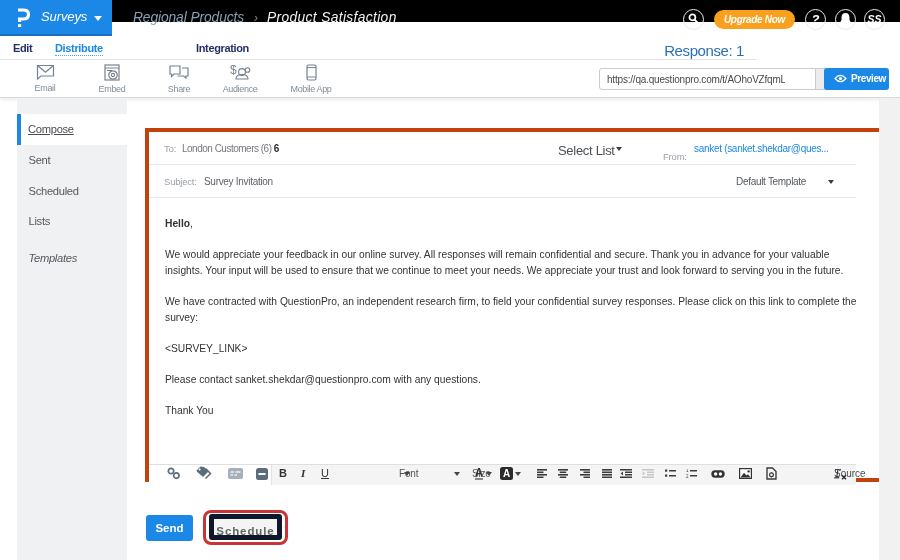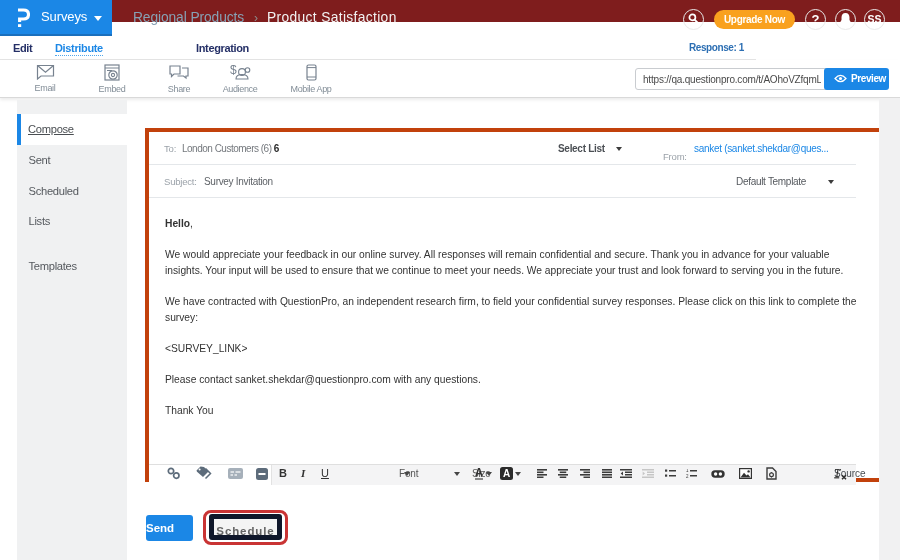--- a/index.html
+++ b/index.html
@@ -2,52 +2,52 @@
 <html><head>
 <meta charset="utf-8">
 <style>
 * { margin:0; padding:0; box-sizing:border-box; }
 html,body { width:900px; height:560px; overflow:hidden; background:#fff;
   font-family:"Liberation Sans", sans-serif; }
 #stage { position:relative; width:900px; height:560px; }
 .abs { position:absolute; }
 
 
-#topbar { position:absolute; left:0; top:0; width:900px; height:22px; background:#7f1d1d; }
+#topbar { position:absolute; left:0; top:0; width:900px; height:22px; background:#000000;font-style:italic; }
 #logo-box { position:absolute; left:0; top:0; width:112px; height:36px; background:#1b87e6;
   border-bottom:2px solid #1a6fbd; }
 #surveys-txt { position:absolute; left:41px; top:8.5px; color:#fff; font-size:13px; letter-spacing:-0.1px; }
 .caret-w { display:inline-block; width:0; height:0; border-left:4.5px solid transparent;
   border-right:4.5px solid transparent; border-top:5.5px solid #fff; }
 #crumb { position:absolute; left:133px; top:10px; font-size:13.8px; color:#87a1b4; letter-spacing:-0.1px;}
 #crumb .sep { color:#8d8d8d; font-size:12px; margin:0 9px 0 10px; }
 #crumb .cur { color:#f2f2f2; letter-spacing:0.35px; }
 .hdr-circle { position:absolute; top:8.5px; width:21px; height:21px; border:1.4px solid #e9e9e9;
   border-radius:50%; color:#fff; text-align:center; }
 #upgrade { position:absolute; left:714px; top:9.5px; width:81px; height:19.5px; background:#f9a11e;
   border-radius:10px; color:#fff; font-weight:bold; font-size:10px; text-align:center;
   line-height:19.5px; letter-spacing:-0.3px; }
 
 
 #tabrow { position:absolute; left:0; top:36px; width:756px; height:24px; background:#fff;
   border-bottom:1px solid #e4e4e4; }
 .tab { position:absolute; top:5.5px; font-size:11px; letter-spacing:-0.35px; color:#242f66;
   font-weight:bold; }
 .tab.active { color:#1b87e6; border-bottom:1px dotted #51a7ec; padding-bottom:1px; }
-#resp { position:absolute; right:12px; top:6px; font-size:10px; color:#2d6fb3; letter-spacing:-0.4px;
-  font-weight:bold; }
+#resp { position:absolute; right:12px; top:6px; font-size:15px; color:#2d6fb3; letter-spacing:-0.4px;
+  font-weight:normal; }
 
 
 #toolrow { position:absolute; left:0; top:60px; width:900px; height:38px; background:#fff;
   border-bottom:1px solid #d9d9d9; box-shadow:0 2px 3px rgba(0,0,0,0.08); }
 .dist-item { position:absolute; top:4px; text-align:center; color:#828d97; font-size:9px;
   letter-spacing:-0.35px; white-space:nowrap; }
 .dist-item svg { display:block; margin:0 auto 3px auto; }
 #urlbox { position:absolute; left:599px; top:8px; width:244px; height:22px; border:1px solid #c9ccd0;
-  border-radius:3px; background:#fff;margin-left:36px; }
+  border-radius:3px; background:#fff; }
 #urltext { position:absolute; left:7px; top:4.5px; font-size:10px; color:#4a4a4a; letter-spacing:-0.2px;
   white-space:nowrap; overflow:hidden; width:178px; }
 #urlpen { position:absolute; right:0; top:0; width:27px; height:20px; border-left:1px solid #c9ccd0;
   background:#ececec; border-radius:0 3px 3px 0; text-align:center; padding-top:4px; }
 #preview { position:absolute; left:824px; top:8px; width:65px; height:22px; background:#1b87e6;
   border-radius:3px; color:#fff; font-size:10px; font-weight:bold; text-align:left;
   padding-left:10px; line-height:22px; letter-spacing:-0.4px; }
 
 
 #sidebar { position:absolute; left:16.5px; top:100px; width:110px; height:460px; background:#f0f1f2; }
@@ -71,21 +71,21 @@
 #edwhite { position:absolute; left:0; top:0; width:123px; height:20px; background:#fff;
   border-right:1px solid #e2e2e2; }
 .ticon { position:absolute; }
 .txt-btn { position:absolute; font-size:11px; color:#333; top:1.5px; }
 .dd-txt { position:absolute; top:2.5px; font-size:10px; color:#555; letter-spacing:-0.2px;padding-left:45px; }
 .caret-d { position:absolute; top:7px; width:0; height:0; border-left:3.5px solid transparent;
   border-right:3.5px solid transparent; border-top:4px solid #464646; }
 
 
 #send { position:absolute; left:146px; top:515px; width:47px; height:26px; background:#1b87e6;
-  border-radius:3px; color:#fff; font-size:11.5px; font-weight:bold; text-align:left;
+  border-radius:3px; color:#fff; font-size:11.5px; font-weight:bold; text-align:center;
   line-height:26px; letter-spacing:0; }
 #ring { position:absolute; left:203px; top:510px; width:85px; height:35px; border:3.5px solid #c93434;
   border-radius:8px; background:transparent; }
 #sched { position:absolute; left:209px; top:514px; width:73px; height:26px; background:#f4f4f4;
   border:5px solid #0f172a; border-radius:3px; color:#646464; font-size:11.5px; font-weight:bold;
   text-align:center; line-height:24px; letter-spacing:0.9px; }
 </style>
 </head>
 <body>
 <div id="stage">
@@ -178,28 +178,28 @@
         <circle cx="6.5" cy="4.5" r="1.6" fill="#fff"></circle>
       </svg>Preview
     </div>
   </div>
 
   <div id="sidebar">
     <div class="side-item sel" style="top:14px;text-decoration:underline;">Compose</div>
     <div class="side-item" style="top:45px;">Sent</div>
     <div class="side-item" style="top:75.5px;">Scheduled</div>
     <div class="side-item" style="top:106px;">Lists</div>
-    <div class="side-item" style="top:151px;">Templates</div>
+    <div class="side-item" style="top:143px;font-style:italic;">Templates</div>
   </div>
 
   <div id="panel">
     <div class="prow" style="top:0;">
       <span class="plabel abs" style="left:15px; top:11px;">To:</span>
       <span class="pval abs" style="left:33px; top:11px; letter-spacing:-0.5px;">London Customers (6) <b style="color:#2b2b2b">6</b></span>
-      <span class="pval abs" style="left:409px; top:11px; color:#4b4f54; font-size:10px;font-weight:bold;">Select List</span>
+      <span class="pval abs" style="left:409px; top:11px; color:#4b4f54; font-size:13px;">Select List</span>
       <span class="abs" style="left:467px; top:14.5px; width:0; height:0; border-left:3.8px solid transparent; border-right:3.8px solid transparent; border-top:4.6px solid #3c3c3c;"></span>
       <span class="plabel abs" style="left:514px; top:11px;margin-top:8px;">From:</span>
       <span class="pval abs" style="left:545px; top:11px; color:#1b87e6; width:140px; white-space:nowrap; overflow:hidden;">sanket (sanket.shekdar@ques...</span>
     </div>
     <div class="prow" style="top:33px;">
       <span class="plabel abs" style="left:15px; top:11px;">Subject:</span>
       <span class="pval abs" style="left:55px; top:11px; color:#5f6368;">Survey Invitation</span>
       <span class="pval abs" style="left:587px; top:11px; color:#55595e;">Default Template</span>
       <span class="abs" style="left:679px; top:14.5px; width:0; height:0; border-left:3.8px solid transparent; border-right:3.8px solid transparent; border-top:4.6px solid #3c3c3c;"></span>
     </div>

